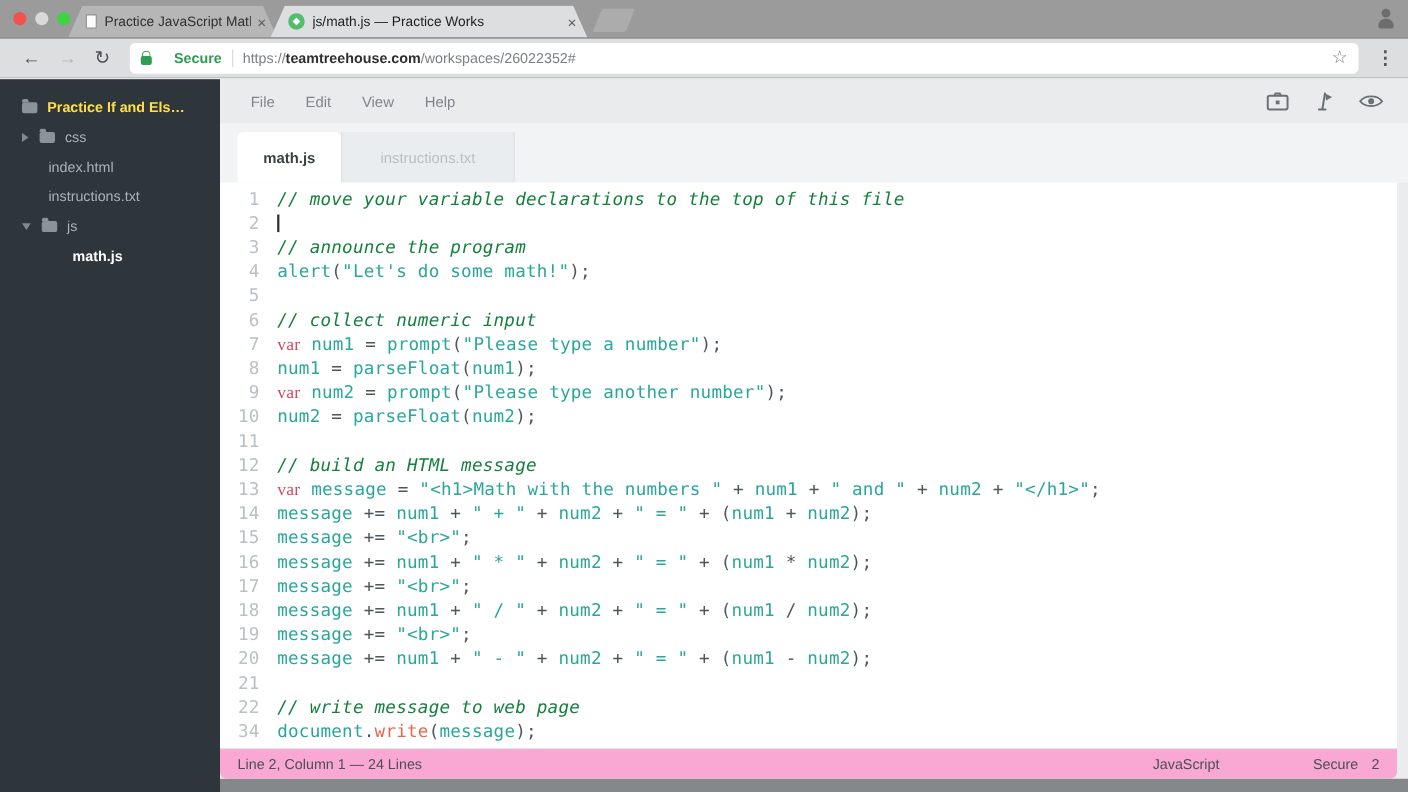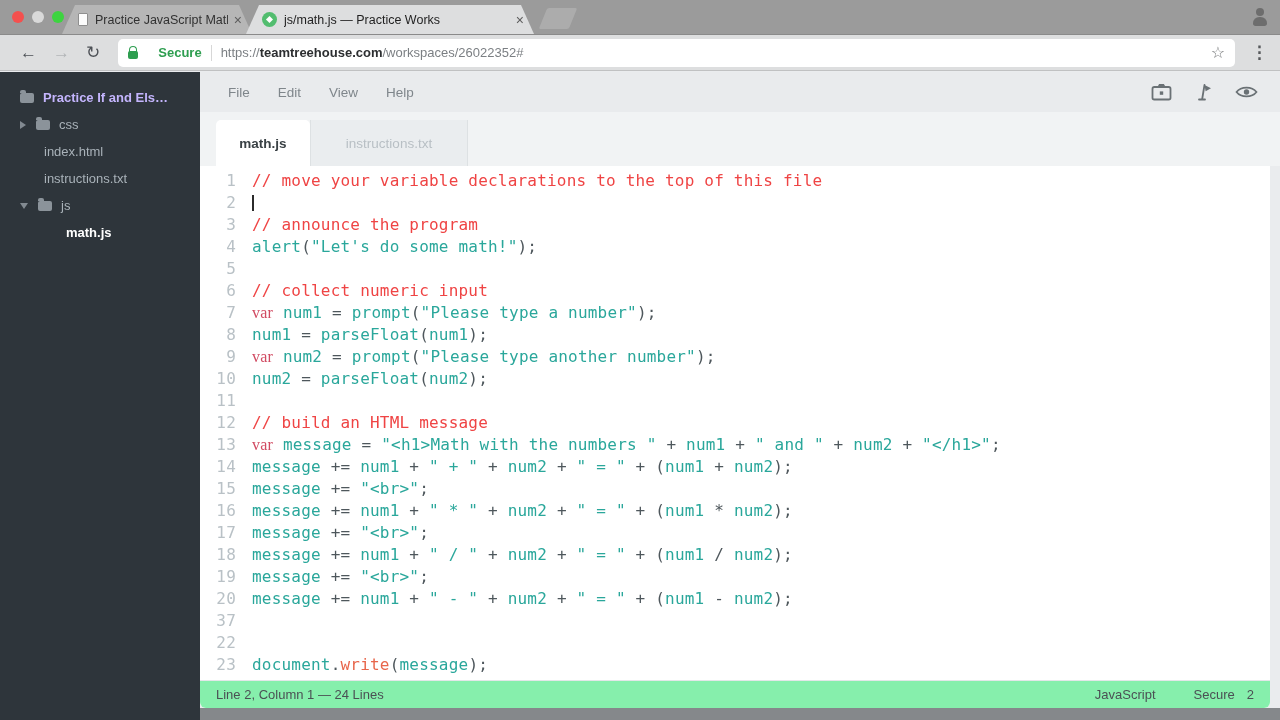--- a/index.html
+++ b/index.html
@@ -39,21 +39,21 @@
   .urltext { color: #7b7f83; white-space: nowrap; }
   .urltext .domain { color: #2c2e30; font-weight: 600; }
   .urlspacer { flex: 1; }
   .star { color: #757779; font-size: 16px; line-height: 1; }
   .dots { color: #55585b; font-size: 17px; letter-spacing: 0; padding-left: 6px; font-weight: 700; }
 
   
   .content { position: absolute; top: 72px; left: 0; right: 0; bottom: 0; display: flex; }
   .sidebar { width: 200px; background: #2e353b; padding-top: 12px; flex-shrink: 0; }
   .srow { height: 27px; display: flex; align-items: center; font-size: 13px; color: #a9b2b9; }
-  .srow.root .slabel { color: #c4b5fd; font-weight: 700; }
+  .srow.root .slabel { color: #fde047; font-weight: 700; }
   .srow.active .slabel { color: #fff; font-weight: 700; }
   .chev { width: 0; height: 0; margin-right: 10px; flex-shrink: 0; }
   .chev.right { border-top: 4.5px solid transparent; border-bottom: 4.5px solid transparent; border-left: 6px solid #828a91; }
   .chev.down  { border-left: 4.5px solid transparent; border-right: 4.5px solid transparent; border-top: 6px solid #828a91; }
   .folder { width: 14px; height: 10px; background: #8b939a; border-radius: 2px; position: relative; margin-right: 9px; flex-shrink: 0; }
   .folder::before { content: ''; position: absolute; top: -3px; left: 0; width: 6px; height: 3px; background: #8b939a; border-radius: 2px 2px 0 0; }
 
   .main { flex: 1; display: flex; flex-direction: column; background: #eaecee; min-width: 0; }
   .menubar { height: 40px; background: #e9ebed; display: flex; align-items: center; padding-left: 28px; }
   .mitem { font-size: 13.5px; color: #7f868b; margin-right: 28px; }
@@ -63,30 +63,30 @@
   .tabrow { height: 54px; background: #f1f3f4; display: flex; align-items: flex-end; padding-left: 16px; }
   .etab { height: 46px; display: flex; align-items: center; justify-content: center; font-size: 13.5px; }
   .etab.active { width: 94px; background: #fff; border-radius: 5px 5px 0 0; color: #3a4145; font-weight: 700; }
   .etab.inactive { width: 158px; background: #eaedef; border-left: 1px solid #dde1e3; border-right: 1px solid #dde1e3; color: #b8bfc4; }
 
   .card { flex: 1; background: #fff; margin-right: 10px; border-radius: 0 0 6px 6px; display: flex; flex-direction: column; overflow: hidden; }
   .code { flex: 1; padding-top: 4px; font-family: "DejaVu Sans Mono", monospace; font-size: 16px; letter-spacing: 0.2px; overflow: hidden; }
   .cl { display: flex; height: 22px; line-height: 22px; white-space: pre; }
   .ln { width: 36px; flex-shrink: 0; text-align: right; color: #b9c1c6; }
   .lc { padding-left: 16px; color: #4e575c; }
-  .tok-com { color: #ef4444; }
+  .tok-com { color: #15803d; font-style: italic; }
   .tok-kw  { color: #d14b62; font-family: Liberation Serif, serif; }
   .tok-id  { color: #2aa79b; }
   .tok-str { color: #2aa79b; }
   .tok-op  { color: #4e575c; }
   .tok-fn  { color: #e8664b; }
   .cursor { display: inline-block; width: 2px; height: 16px; background: #2b2b2b; vertical-align: -3px; }
 
-  .statusbar { height: 28px; background: #86efac; border-top: 1px solid #e4e7e9; display: flex; align-items: center; padding: 0 16px; font-size: 13px; color: #4b5054; }
-  .sright { margin-left: auto; display: flex; align-items: flex-start; }
+  .statusbar { height: 28px; background: #f9a8d4; border-top: 1px solid #e4e7e9; display: flex; align-items: center; padding: 0 16px; font-size: 13px; color: #4b5054; }
+  .sright { margin-left: auto; display: flex; align-items: flex-start; gap: 47px; }
   .sgroup { display: flex; align-items: center; gap: 12px; margin-left: 38px; }
   .bottomstrip { height: 12px; background: #85888b; }
 </style>
 </head>
 <body>
 
 <div class="tabstrip">
   <div class="lights">
     <span class="light red"></span>
     <span class="light mid"></span>
@@ -206,23 +206,23 @@
           <div class="cl"><span class="ln">11</span><span class="lc"></span></div>
           <div class="cl"><span class="ln">12</span><span class="lc"><span class="tok-com">// build an HTML message</span></span></div>
           <div class="cl"><span class="ln">13</span><span class="lc"><span class="tok-kw">var</span><span class="tok-op"> </span><span class="tok-id">message</span><span class="tok-op"> = </span><span class="tok-str">"&lt;h1&gt;Math with the numbers "</span><span class="tok-op"> + </span><span class="tok-id">num1</span><span class="tok-op"> + </span><span class="tok-str">" and "</span><span class="tok-op"> + </span><span class="tok-id">num2</span><span class="tok-op"> + </span><span class="tok-str">"&lt;/h1&gt;"</span><span class="tok-op">;</span></span></div>
           <div class="cl"><span class="ln">14</span><span class="lc"><span class="tok-id">message</span><span class="tok-op"> += </span><span class="tok-id">num1</span><span class="tok-op"> + </span><span class="tok-str">" + "</span><span class="tok-op"> + </span><span class="tok-id">num2</span><span class="tok-op"> + </span><span class="tok-str">" = "</span><span class="tok-op"> + (</span><span class="tok-id">num1</span><span class="tok-op"> + </span><span class="tok-id">num2</span><span class="tok-op">);</span></span></div>
           <div class="cl"><span class="ln">15</span><span class="lc"><span class="tok-id">message</span><span class="tok-op"> += </span><span class="tok-str">"&lt;br&gt;"</span><span class="tok-op">;</span></span></div>
           <div class="cl"><span class="ln">16</span><span class="lc"><span class="tok-id">message</span><span class="tok-op"> += </span><span class="tok-id">num1</span><span class="tok-op"> + </span><span class="tok-str">" * "</span><span class="tok-op"> + </span><span class="tok-id">num2</span><span class="tok-op"> + </span><span class="tok-str">" = "</span><span class="tok-op"> + (</span><span class="tok-id">num1</span><span class="tok-op"> * </span><span class="tok-id">num2</span><span class="tok-op">);</span></span></div>
           <div class="cl"><span class="ln">17</span><span class="lc"><span class="tok-id">message</span><span class="tok-op"> += </span><span class="tok-str">"&lt;br&gt;"</span><span class="tok-op">;</span></span></div>
           <div class="cl"><span class="ln">18</span><span class="lc"><span class="tok-id">message</span><span class="tok-op"> += </span><span class="tok-id">num1</span><span class="tok-op"> + </span><span class="tok-str">" / "</span><span class="tok-op"> + </span><span class="tok-id">num2</span><span class="tok-op"> + </span><span class="tok-str">" = "</span><span class="tok-op"> + (</span><span class="tok-id">num1</span><span class="tok-op"> / </span><span class="tok-id">num2</span><span class="tok-op">);</span></span></div>
           <div class="cl"><span class="ln">19</span><span class="lc"><span class="tok-id">message</span><span class="tok-op"> += </span><span class="tok-str">"&lt;br&gt;"</span><span class="tok-op">;</span></span></div>
           <div class="cl"><span class="ln">20</span><span class="lc"><span class="tok-id">message</span><span class="tok-op"> += </span><span class="tok-id">num1</span><span class="tok-op"> + </span><span class="tok-str">" - "</span><span class="tok-op"> + </span><span class="tok-id">num2</span><span class="tok-op"> + </span><span class="tok-str">" = "</span><span class="tok-op"> + (</span><span class="tok-id">num1</span><span class="tok-op"> - </span><span class="tok-id">num2</span><span class="tok-op">);</span></span></div>
-          <div class="cl"><span class="ln">37</span><span class="lc"></span></div>
-          <div class="cl"><span class="ln">22</span></div>
-          <div class="cl"><span class="ln">23</span><span class="lc"><span class="tok-id">document</span><span class="tok-op">.</span><span class="tok-fn">write</span><span class="tok-op">(</span><span class="tok-id">message</span><span class="tok-op">);</span></span></div>
+          <div class="cl"><span class="ln">21</span><span class="lc"></span></div>
+          <div class="cl"><span class="ln">22</span><span class="lc"><span class="tok-com">// write message to web page</span></span></div>
+          <div class="cl"><span class="ln">34</span><span class="lc"><span class="tok-id">document</span><span class="tok-op">.</span><span class="tok-fn">write</span><span class="tok-op">(</span><span class="tok-id">message</span><span class="tok-op">);</span></span></div>
         </div>
       <div class="statusbar">
         <span>Line 2, Column 1 — 24 Lines</span>
         <span class="sright">
           <span class="sgroup" style="margin-left:0;">
             <span>JavaScript</span>
           </span>
           <span class="sgroup">
             <span>Secure</span>
             <span>2</span>

